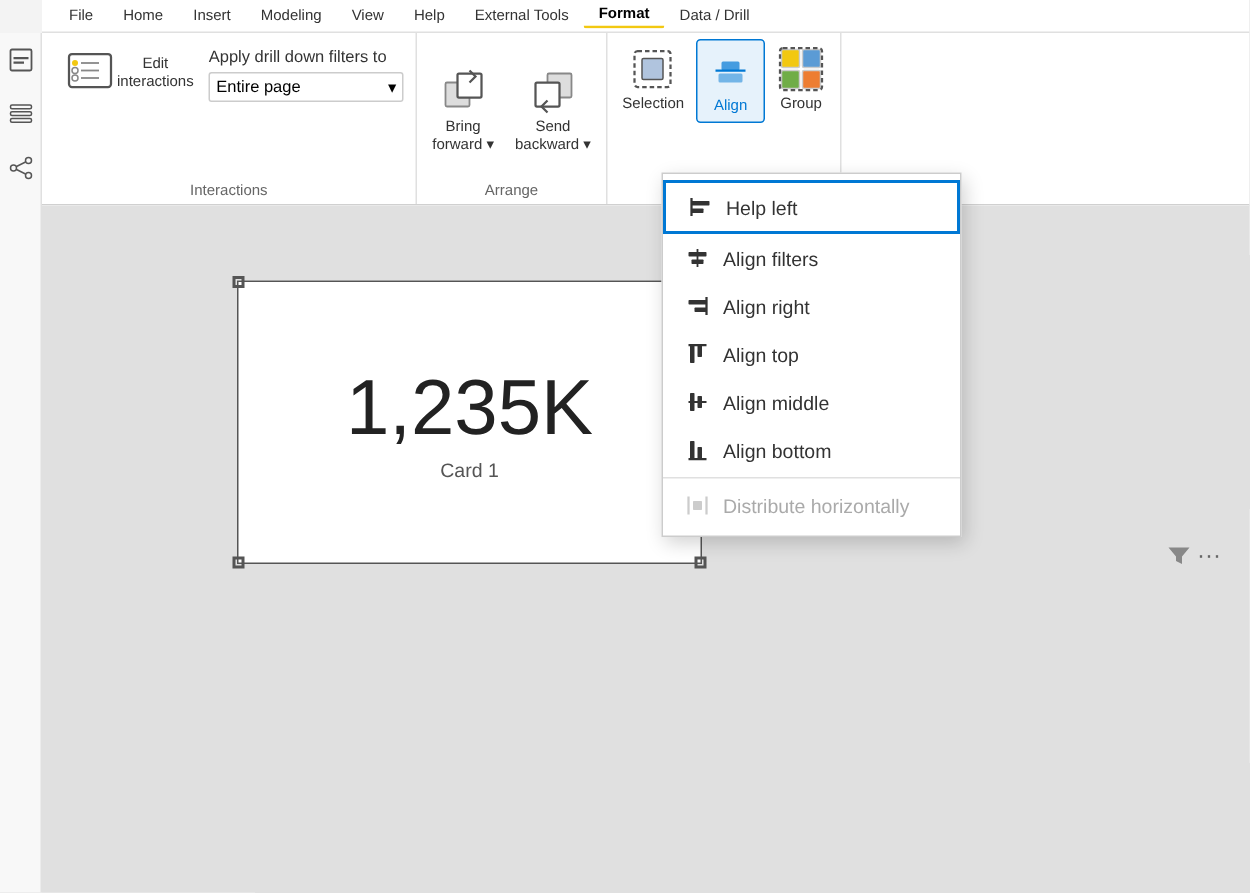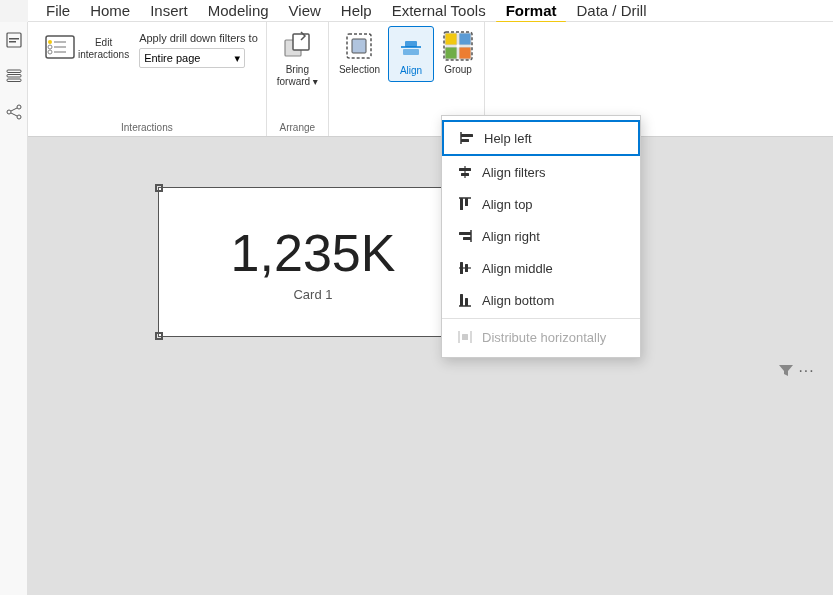--- a/index.html
+++ b/index.html
@@ -1,26 +1,26 @@
 <!DOCTYPE html>
 <html><head>
   <meta charset="utf-8">
   <style>
     * { box-sizing: border-box; margin: 0; padding: 0; }
     body { font-family: 'Segoe UI', Arial, sans-serif; background: #f3f3f3; width: 833px; height: 595px; overflow: hidden; position: relative; }
 
     
     .menubar {
       display: flex;
-      align-items: flex-start;
+      align-items: center;
       background: #fff;
       border-bottom: 1px solid #e0e0e0;
       height: 22px;
       padding: 0 8px;
-      font-size: 15px;
+      font-size: 10px;
       color: #333;
     }
     .menubar-item {
       padding: 2px 10px;
       cursor: pointer;
       border-radius: 2px;
     }
 
     
     .ribbon {
@@ -58,21 +58,21 @@
     .apply-text {
       font-size: 11px;
       color: #333;
       line-height: 1.2;
     }
     .drill-input {
       border: 1px solid #ccc;
       border-radius: 2px;
       padding: 2px 4px;
       font-size: 11px;
-      width: 106px;
+      width: 130px;
       display: flex;
       align-items: center;
       justify-content: space-between;
       background: #fff;
       height: 20px;
       margin-top: 3px;
     }
 
     
     .edit-interactions {
@@ -102,21 +102,21 @@
     .arrange-section {
       display: flex;
       flex-direction: column;
       align-items: flex-start;
       border-right: 1px solid #e0e0e0;
       padding: 4px 4px 0 4px;
     }
     .arrange-buttons {
       display: flex;
       flex-direction: row;
-      align-items: flex-start;
+      align-items: center;
       gap: 2px;
       flex: 1;
     }
     .ribbon-btn {
       display: flex;
       flex-direction: column;
       align-items: center;
       padding: 4px 6px;
       cursor: pointer;
       border-radius: 3px;
@@ -195,21 +195,21 @@
       top: 0; left: 0; right: 0; bottom: 0;
       background: #e0e0e0;
     }
 
     
     .card1 {
       position: absolute;
       top: 50px;
       left: 130px;
       width: 310px;
-      height: 150px;
+      height: 189px;
       border: 1.5px solid #555;
       background: #fff;
       display: flex;
       flex-direction: column;
       align-items: center;
       justify-content: center;
     }
     .card1-value {
       font-size: 52px;
       font-weight: 300;
@@ -439,20 +439,30 @@
         <div class="ribbon-btn-icon">
           <svg width="32" height="32" viewBox="0 0 32 32">
             <rect x="4" y="10" width="16" height="16" rx="1" fill="#ddd" stroke="#888" stroke-width="1.2"></rect>
             <rect x="12" y="4" width="16" height="16" rx="1" fill="#fff" stroke="#555" stroke-width="1.5"></rect>
             <polyline points="20,2 24,6 20,10" fill="none" stroke="#555" stroke-width="1.5"></polyline>
           </svg>
         </div>
         <div class="ribbon-btn-label">Bring<br>forward ▾</div>
       </div>
 
+      <div class="ribbon-btn">
+        <div class="ribbon-btn-icon">
+          <svg width="32" height="32" viewBox="0 0 32 32">
+            <rect x="12" y="4" width="16" height="16" rx="1" fill="#ddd" stroke="#888" stroke-width="1.2"></rect>
+            <rect x="4" y="10" width="16" height="16" rx="1" fill="#fff" stroke="#555" stroke-width="1.5"></rect>
+            <polyline points="12,30 8,26 12,22" fill="none" stroke="#555" stroke-width="1.5"></polyline>
+          </svg>
+        </div>
+        <div class="ribbon-btn-label">Send<br>backward ▾</div>
+      </div>
     </div>
     <div class="ribbon-section-label" style="font-size:10px;color:#666;margin-top:auto;padding-bottom:3px;width:100%;text-align:center;">Arrange</div>
   </div>
 
   <div class="align-group-section">
     <div class="align-group-buttons">
 
       <div class="ribbon-btn">
         <div class="ribbon-btn-icon">
           <svg width="32" height="32" viewBox="0 0 32 32">
@@ -554,42 +564,42 @@
         <rect x="2" y="4" width="12" height="3" rx="0.5" fill="#333"></rect>
         <rect x="4" y="9" width="8" height="3" rx="0.5" fill="#333"></rect>
       </svg>
     </div>
     <span>Align filters</span>
   </div>
 
   <div class="dropdown-item">
     <div class="dropdown-icon">
       <svg width="16" height="16" viewBox="0 0 16 16">
+        <line x1="14" y1="2" x2="14" y2="14" stroke="#333" stroke-width="1.5"></line>
+        <rect x="2" y="4" width="12" height="3" rx="0.5" fill="#333"></rect>
+        <rect x="6" y="9" width="8" height="3" rx="0.5" fill="#333"></rect>
+      </svg>
+    </div>
+    <span>Align right</span>
+  </div>
+
+  <div class="dropdown-item">
+    <div class="dropdown-icon">
+      <svg width="16" height="16" viewBox="0 0 16 16">
         <line x1="2" y1="2" x2="14" y2="2" stroke="#333" stroke-width="1.5"></line>
         <rect x="3" y="2" width="3" height="12" rx="0.5" fill="#333"></rect>
         <rect x="8" y="2" width="3" height="8" rx="0.5" fill="#333"></rect>
       </svg>
     </div>
     <span>Align top</span>
   </div>
 
   <div class="dropdown-item">
     <div class="dropdown-icon">
       <svg width="16" height="16" viewBox="0 0 16 16">
-        <line x1="14" y1="2" x2="14" y2="14" stroke="#333" stroke-width="1.5"></line>
-        <rect x="2" y="4" width="12" height="3" rx="0.5" fill="#333"></rect>
-        <rect x="6" y="9" width="8" height="3" rx="0.5" fill="#333"></rect>
-      </svg>
-    </div>
-    <span>Align right</span>
-  </div>
-
-  <div class="dropdown-item">
-    <div class="dropdown-icon">
-      <svg width="16" height="16" viewBox="0 0 16 16">
         <line x1="2" y1="8" x2="14" y2="8" stroke="#333" stroke-width="1.2"></line>
         <rect x="3" y="2" width="3" height="12" rx="0.5" fill="#333"></rect>
         <rect x="8" y="4" width="3" height="8" rx="0.5" fill="#333"></rect>
       </svg>
     </div>
     <span>Align middle</span>
   </div>
 
   <div class="dropdown-item">
     <div class="dropdown-icon">

